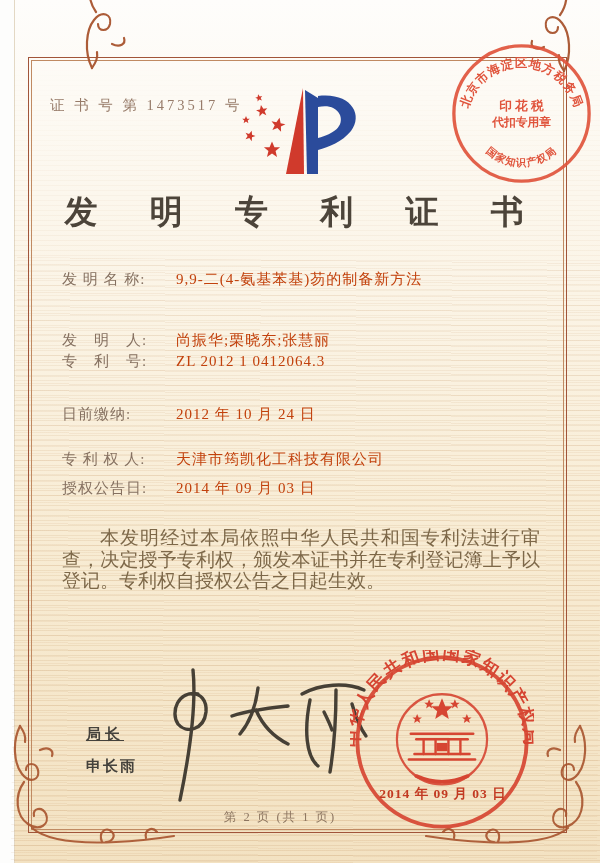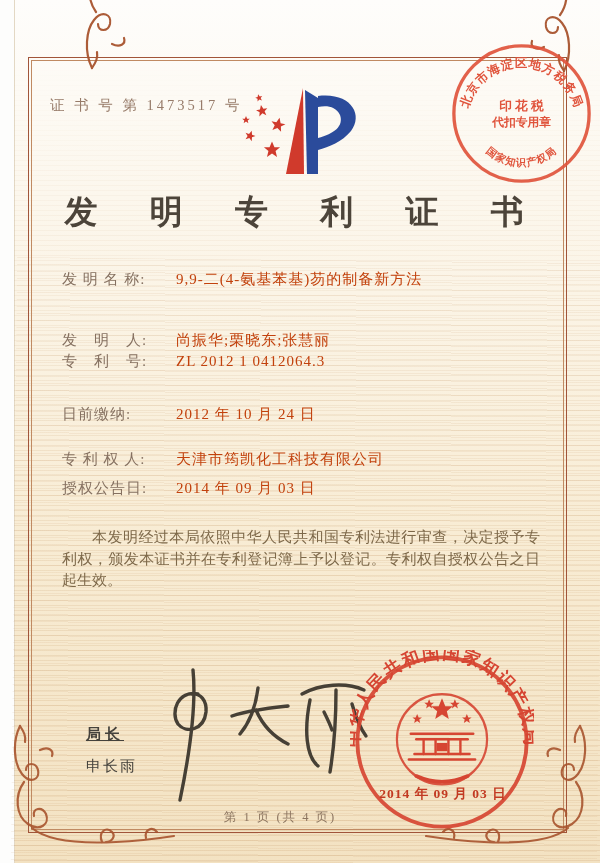--- a/index.html
+++ b/index.html
@@ -29,26 +29,26 @@
   
   .cert-no{position:absolute;left:50px;top:96px;font-size:14.5px;letter-spacing:3px;color:#977b69;}
   .logo{position:absolute;left:228px;top:80px;width:140px;height:104px;}
   .title{position:absolute;left:0;top:190px;width:588px;text-align:center;
          font-size:33px;font-weight:700;letter-spacing:22px;padding-left:22px;box-sizing:border-box;
          color:#4c443a;}
   .fields{position:absolute;left:62px;top:268px;width:480px;}
   .frow{position:absolute;left:0;font-size:15px;color:#857060;letter-spacing:1px;white-space:nowrap;}
   .frow .lab{display:inline-block;min-width:114px;}
   .frow .val{color:#c2410c;}
-  .bodytext{position:absolute;left:62px;top:527px;width:478px;font-size:15px;line-height:21.5px;
+  .bodytext{position:absolute;left:62px;top:527px;width:478px;font-size:19px;line-height:21.5px;
          color:#7d6849;text-align:justify;}
   .bodytext p{margin:0 0 1px 0;text-indent:2em;}
   .sig-title{position:absolute;left:86px;top:725px;font-size:15px;font-weight:700;color:#45423c;letter-spacing:4px;
          font-family:"Liberation Sans","DejaVu Sans",sans-serif;text-decoration:underline;}
-  .sig-name{position:absolute;left:86px;top:757px;font-size:15px;font-weight:400;color:#45423c;letter-spacing:2px;
+  .sig-name{position:absolute;left:86px;top:757px;font-size:15px;font-weight:700;color:#45423c;letter-spacing:2px;
          font-family:"Liberation Sans","DejaVu Sans",sans-serif;}
   .signature{position:absolute;left:140px;top:658px;width:230px;height:155px;}
   .seal-tax{position:absolute;left:448px;top:40px;width:147px;height:147px;}
   .seal-office{position:absolute;left:350px;top:650px;width:184px;height:184px;}
   .seal-date{position:absolute;left:358px;top:785px;width:170px;text-align:center;
          font-size:13.5px;font-weight:700;color:#c23a22;letter-spacing:1px;}
   .footer{position:absolute;left:170px;top:809px;width:220px;text-align:center;
          font-size:12.5px;color:#8c7560;letter-spacing:2px;}
   .hidden-defs{position:absolute;width:0;height:0;overflow:hidden;}
 </style>
@@ -182,15 +182,15 @@
           <path d="M-30,16 L30,16"></path>
           <path d="M-36,22 L36,22"></path>
           <path d="M-28,40 C-10,48 10,48 28,40" stroke-width="4"></path>
         </g>
         <rect x="-6" y="4" width="12" height="9" stroke="none"></rect>
       </g>
     </svg>
   </div>
   <div class="seal-date">2014 年 09 月 03 日</div>
 
-  <div class="footer">第 1 页 (共 4 页)</div>
+  <div class="footer">第 2 页 (共 1 页)</div>
 
 </div>
 
 </body></html>

